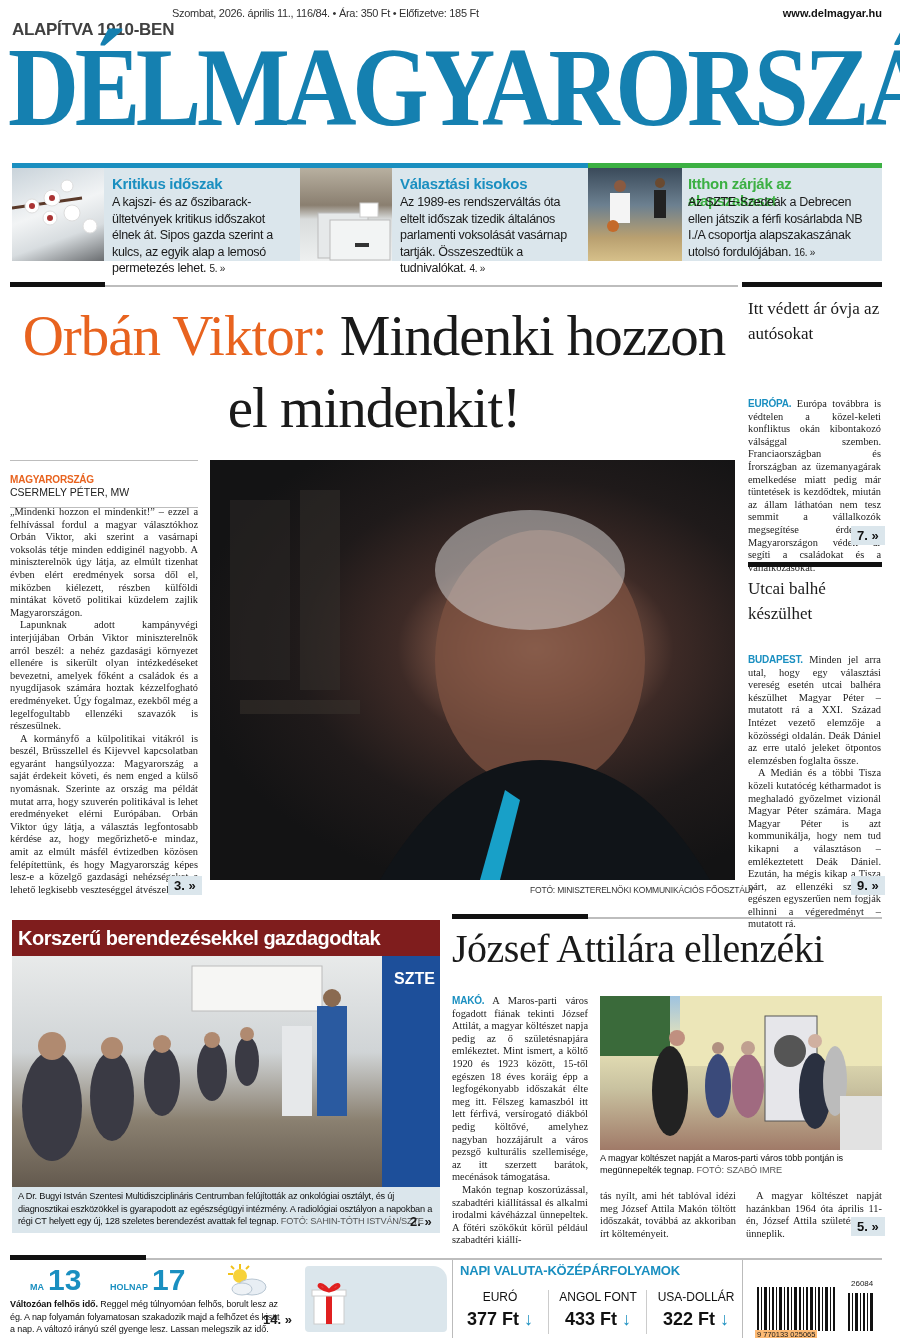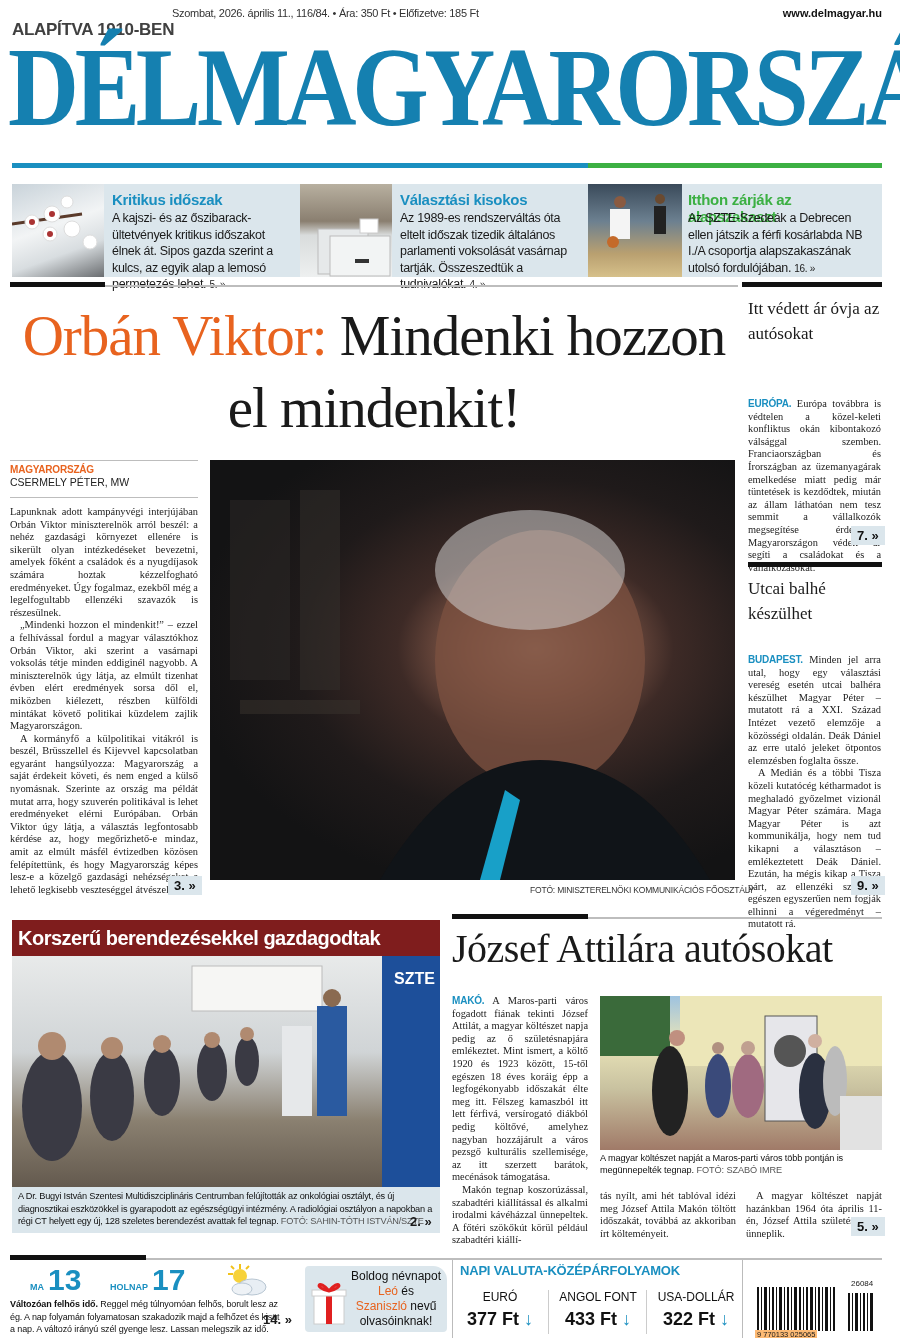--- a/index.html
+++ b/index.html
@@ -9,21 +9,21 @@
   .abs { position: absolute; }
 
   
   .founded { left: 12px; top: 4px; font-family: "Liberation Sans", sans-serif; font-weight: 700; font-size: 17px; letter-spacing: -0.3px; color: #404040; margin-top: 16px; }
   .issue { left: 172px; top: 7px; font-family: "Liberation Sans", sans-serif; font-size: 11px; color: #333; letter-spacing: -0.3px; }
   .url { right: 18px; top: 7px; font-family: "Liberation Sans", sans-serif; font-weight: bold; font-size: 11px; color: #111; }
   .logo { left: 8px; top: 28px; width: 880px; font-family: "Liberation Serif", serif; font-weight: bold; font-size: 113px; line-height: 118px; color: #1580b0; letter-spacing: -5px; white-space: nowrap; transform: scaleX(0.87); transform-origin: left top; }
 
   
   .teaser-bar { top: 163px; height: 5px; }
-  .teaser { top: 168px; height: 93px; background: #dbe6ec; margin-top: 16px; }
+  .teaser { top: 168px; height: 93px; background: #dbe6ec; }
   .teaser-img { position: absolute; top: 0; height: 93px; }
   .teaser-title { position: absolute; top: 7px; font-family: "Liberation Sans", sans-serif; font-weight: bold; font-size: 15px; letter-spacing: -0.3px; }
   .teaser-text { position: absolute; top: 26px; font-family: "Liberation Sans", sans-serif; font-size: 12.5px; line-height: 16.5px; color: #1a1a1a; letter-spacing: -0.3px; }
   .pageref { font-family: "Liberation Sans", sans-serif; font-weight: normal; font-size: 10px; }
 
   
   .rule-gray { height: 2px; background: #bdbdbd; }
   .rule-black { height: 5px; background: #111; }
 
   
@@ -126,28 +126,28 @@
 
 <div class="abs rule-gray" style="left:10px;top:285px;width:728px;"></div>
 <div class="abs rule-black" style="left:10px;top:282px;width:95px;"></div>
 
 <div class="abs headline">
   <span class="accent">Orbán Viktor:</span><span> Mindenki hozzon el mindenkit!</span>
 </div>
 
 <div class="abs" style="left:10px;top:460px;width:188px;">
   <div class="rule-gray" style="height:1px;"></div>
-  <div class="kicker" style="color:#e8631f;margin-top:3px;">MAGYARORSZÁG</div>
+  <div class="kicker" style="color:#e8631f;margin-top:13px;">MAGYARORSZÁG</div>
   <div class="byline" style="margin-top:1px;">CSERMELY PÉTER, MW</div>
   <div class="rule-gray" style="height:1px;margin-top:9px;"></div>
 </div>
 
 <div class="abs body-text" style="left:10px;top:506px;width:188px;height:390px;overflow:hidden;">
+  <p>„Mindenki hozzon el mindenkit!” – ezzel a felhívással fordul a magyar választókhoz Orbán Viktor, aki szerint a vasárnapi voksolás tétje minden eddiginél nagyobb. A miniszterelnök úgy látja, az elmúlt tizenhat évben elért eredmények sorsa dől el, miközben kiélezett, részben külföldi mintákat követő politikai küzdelem zajlik Magyarországon.</p>
   <p>Lapunknak adott kampányvégi interjújában Orbán Viktor miniszterelnök arról beszél: a nehéz gazdasági környezet ellenére is sikerült olyan intézkedéseket bevezetni, amelyek főként a családok és a nyugdíjasok számára hoztak kézzelfogható eredményeket. Úgy fogalmaz, ezekből még a legelfogultabb ellenzéki szavazók is részesülnek.</p>
-  <p>„Mindenki hozzon el mindenkit!” – ezzel a felhívással fordul a magyar választókhoz Orbán Viktor, aki szerint a vasárnapi voksolás tétje minden eddiginél nagyobb. A miniszterelnök úgy látja, az elmúlt tizenhat évben elért eredmények sorsa dől el, miközben kiélezett, részben külföldi mintákat követő politikai küzdelem zajlik Magyarországon.</p>
   <p>A kormányfő a külpolitikai vitákról is beszél, Brüsszellel és Kijevvel kapcsolatban egyaránt hangsúlyozza: Magyarország a saját érdekeit követi, és nem enged a külső nyomásnak. Szerinte az ország ma példát mutat arra, hogy szuverén politikával is lehet eredményeket elérni Európában. Orbán Viktor úgy látja, a választás legfontosabb kérdése az, hogy megőrizhető-e mindaz, amit az elmúlt másfél évtizedben közösen felépítettünk, és hogy Magyarország képes lesz-e a közelgő gazdasági nehézségeket a lehető legkisebb veszteséggel átvészelni.</p>
 </div>
 <div class="ref-box" style="left:168px;top:876px;">3. »</div>
 
 <div class="abs main-photo">
   <svg width="525" height="420" viewBox="0 0 525 420">
     <rect x="20" y="40" width="60" height="180" fill="#2a2624" opacity="0.6"></rect>
     <rect x="90" y="30" width="40" height="200" fill="#33302c" opacity="0.5"></rect>
     <rect x="30" y="240" width="120" height="14" fill="#3a342e" opacity="0.5"></rect>
     <ellipse cx="330" cy="200" rx="105" ry="130" fill="#7a5040" opacity="0.8"></ellipse>
@@ -198,21 +198,21 @@
     </g>
   </svg>
 </div>
 <div class="abs caption-box">
   <span>A Dr. Bugyi István Szentesi Multidiszciplináris Centrumban felújították az onkológiai osztályt, és új diagnosztikai eszközökkel is gyarapodott az egészségügyi intézmény. A radiológiai osztályon a napokban a régi CT helyett egy új, 128 szeletes berendezést avattak fel tegnap.</span> <span class="credit">FOTÓ: SAHIN-TÓTH ISTVÁN/SZTE</span>
 </div>
 <div class="abs" style="left:410px;top:1214px;font-family:'Liberation Sans',sans-serif;font-weight:bold;font-size:13px;">2. »</div>
 
 <div class="abs rule-gray" style="left:452px;top:917px;width:430px;"></div>
 <div class="abs rule-black" style="left:452px;top:914px;width:136px;"></div>
-<div class="abs second-head">József Attilára autósokat</div>
+<div class="abs second-head">József Attilára ellenzéki</div>
 
 <div class="abs body-text" style="left:452px;top:995px;width:136px;">
   <p><span class="kicker" style="color:#1a8fc0;">MAKÓ.</span> <span>A Maros-parti város fogadott fiának tekinti József Attilát, a magyar költészet napja pedig az ő születésnapjára emlékeztet. Mint ismert, a költő 1920 és 1923 között, 15-től egészen 18 éves koráig épp a legfogékonyabb időszakát élte meg itt. Félszeg kamaszból itt lett férfivá, versírogató diákból pedig költővé, amelyhez nagyban hozzájárult a város pezsgő kulturális szellemisége, az itt szerzett barátok, mecénások támogatása.</span></p>
   <p>Makón tegnap koszorúzással, szabadtéri kiállítással és alkalmi irodalmi kávéházzal ünnepeltek. A főtéri szökőkút körül például szabadtéri kiállí-</p>
 </div>
 
 <div class="abs" style="left:600px;top:996px;width:282px;height:154px;background:linear-gradient(180deg,#9ec3e0 0%,#e9e4b8 30%,#c9c2a0 60%,#a07a68 100%);overflow:hidden;">
   <svg width="282" height="154" viewBox="0 0 282 154">
     <rect x="0" y="0" width="70" height="60" fill="#3a6a3a"></rect>
     <rect x="80" y="0" width="202" height="70" fill="#ece6b8"></rect>
@@ -270,26 +270,20 @@
 </div>
 <div class="abs" style="left:263px;top:1312px;font-family:'Liberation Sans',sans-serif;font-weight:bold;font-size:13px;">14. »</div>
 
 <div class="abs namenap">
   <svg class="abs" style="left:6px;top:10px;" width="36" height="50" viewBox="0 0 36 50">
     <rect x="3" y="18" width="30" height="30" fill="#fff" stroke="#ccc"></rect>
     <rect x="15" y="18" width="6" height="30" fill="#e02020"></rect>
     <rect x="1" y="14" width="34" height="6" fill="#fff" stroke="#ccc"></rect>
     <path d="M18 15 C8 2 2 12 18 15 C34 12 28 2 18 15" fill="none" stroke="#e02020" stroke-width="3"></path>
   </svg>
-  <div class="namenap-text">
-    <div>Boldog névnapot</div>
-    <div><span class="nm">Leó</span><span> és</span></div>
-    <div><span class="nm">Szaniszló</span><span> nevű</span></div>
-    <div>olvasóinknak!</div>
-  </div>
 </div>
 
 <div class="abs" style="left:452px;top:1260px;width:1px;height:78px;background:#bbb;"></div>
 <div class="abs fx-title">NAPI VALUTA-KÖZÉPÁRFOLYAMOK</div>
 <div class="abs fx-col" style="left:452px;">
   <div class="fx-label">EURÓ</div>
   <div class="fx-value"><span>377 Ft</span> <span class="fx-arrow">↓</span></div>
 </div>
 <div class="abs" style="left:548px;top:1290px;width:1px;height:44px;background:#ccc;"></div>
 <div class="abs fx-col" style="left:550px;">

